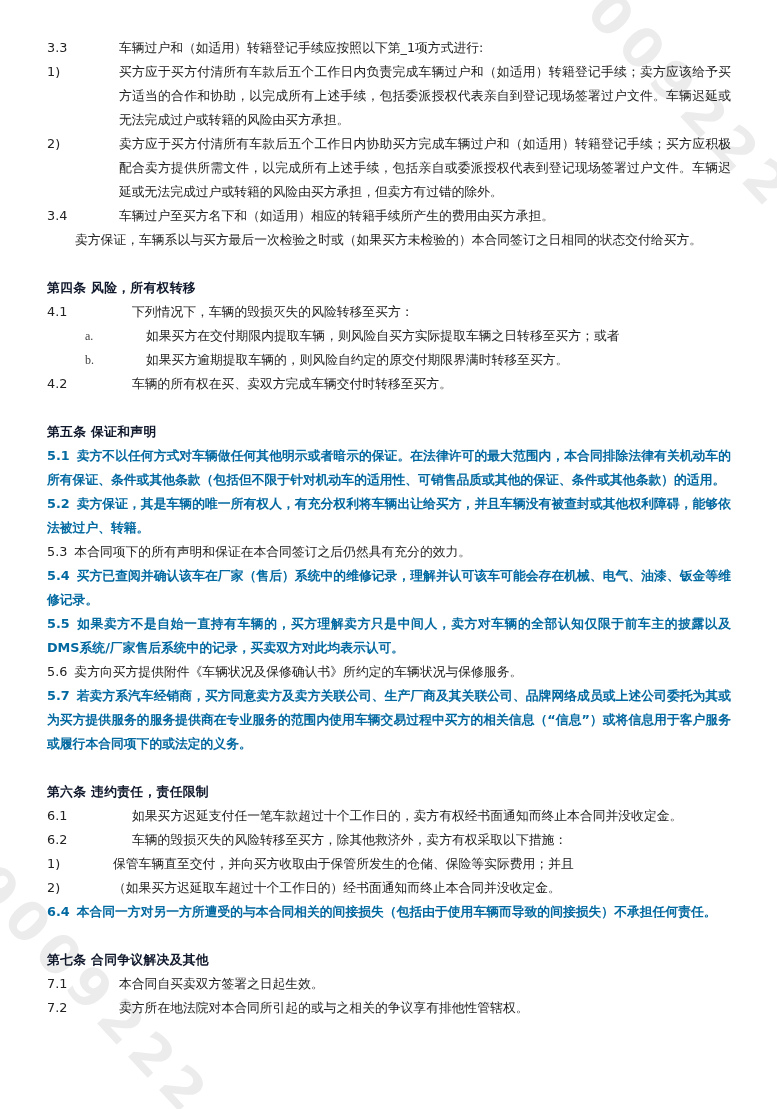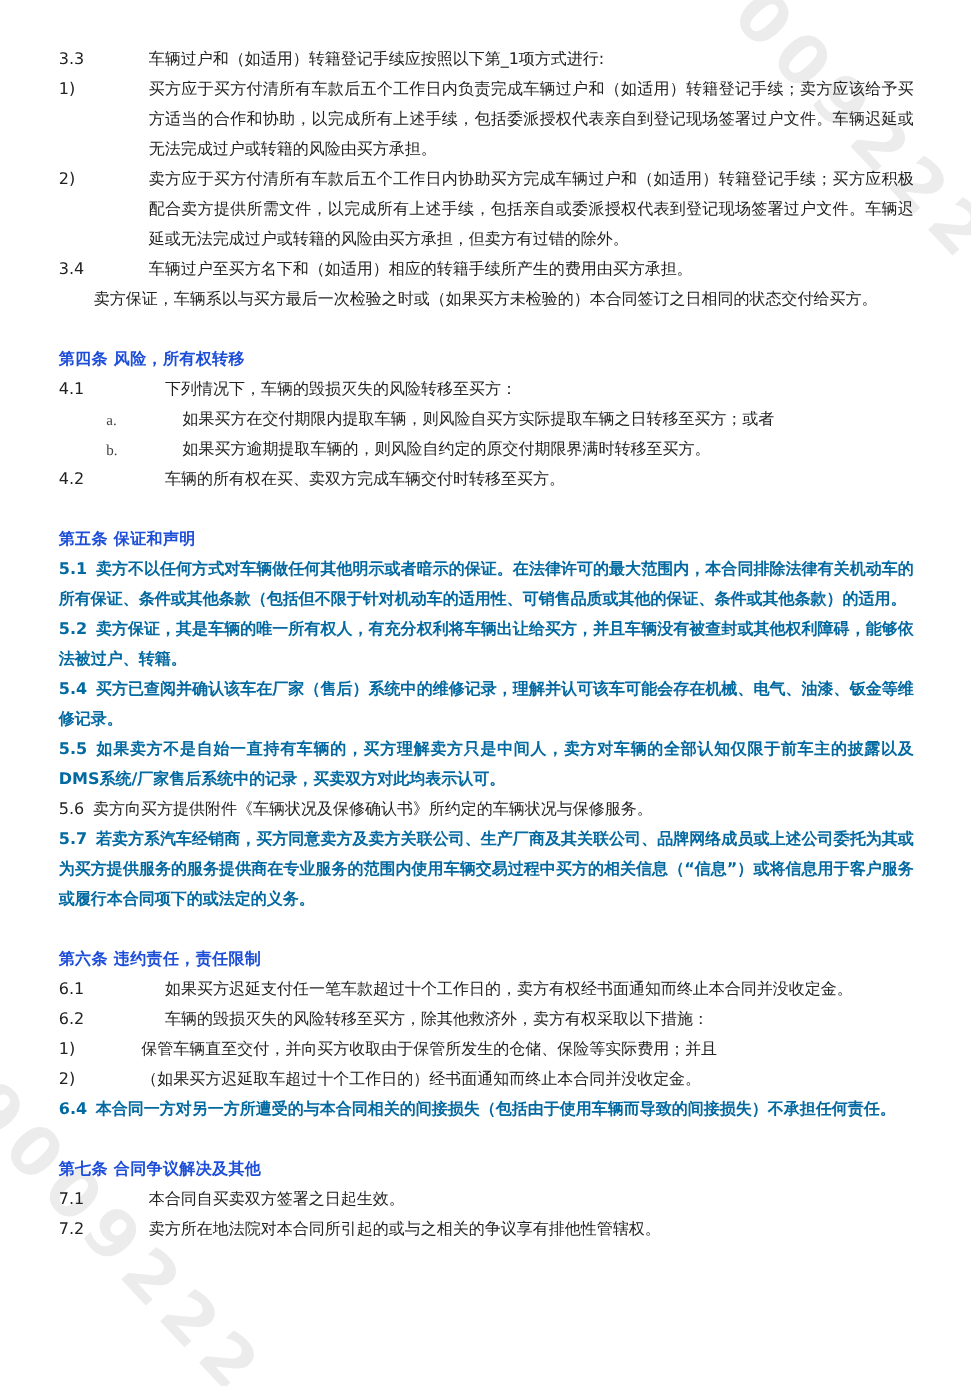--- a/index.html
+++ b/index.html
@@ -31,21 +31,21 @@
   }
   .item{display:flex;justify-content:center;}
   .item .m{flex:0 0 28px;}
   .item.wide .m{flex:0 0 41px;}
   .item.narrow .m{flex:0 0 22px;}
   .item .t{flex:1 1 auto;margin-left:44px;}
   .just .t{text-align:justify;text-justify:inter-character;}
   .sub{padding-left:38px;}
   .sub .m{flex:0 0 17px;font-family:"Liberation Serif","DejaVu Serif",serif;font-size:12px;color:#3d3d3d;}
   .cont{padding-left:28px;}
-  .heading{font-weight:bold;color:#1d4ed8;margin-top:24px;letter-spacing:0.3px;}
+  .heading{font-weight:bold;color:#0f172a;margin-top:24px;letter-spacing:0.3px;}
   .para{margin:0;text-align:justify;text-justify:inter-character;}
   .para .pm{margin-right:7px;}
   .para.bold{font-weight:bold;color:#0369a1;}
 </style>
 </head>
 <body>
 
 <div class="page">
 
   <div class="wm tr">9009222</div>
@@ -100,20 +100,23 @@
     <div class="heading">第五条 保证和声明</div>
 
     <p class="para bold">
       <span class="pm">5.1</span><span>卖方不以任何方式对车辆做任何其他明示或者暗示的保证。在法律许可的最大范围内，本合同排除法律有关机动车的所有保证、条件或其他条款（包括但不限于针对机动车的适用性、可销售品质或其他的保证、条件或其他条款）的适用。</span>
     </p>
 
     <p class="para bold">
       <span class="pm">5.2</span><span>卖方保证，其是车辆的唯一所有权人，有充分权利将车辆出让给买方，并且车辆没有被查封或其他权利障碍，能够依法被过户、转籍。</span>
     </p>
 
+    <p class="para">
+      <span class="pm">5.3</span><span>本合同项下的所有声明和保证在本合同签订之后仍然具有充分的效力。</span>
+    </p>
 
     <p class="para bold">
       <span class="pm">5.4</span><span>买方已查阅并确认该车在厂家（售后）系统中的维修记录，理解并认可该车可能会存在机械、电气、油漆、钣金等维修记录。</span>
     </p>
 
     <p class="para bold">
       <span class="pm">5.5</span><span>如果卖方不是自始一直持有车辆的，买方理解卖方只是中间人，卖方对车辆的全部认知仅限于前车主的披露以及DMS系统/厂家售后系统中的记录，买卖双方对此均表示认可。</span>
     </p>
 
     <p class="para">

